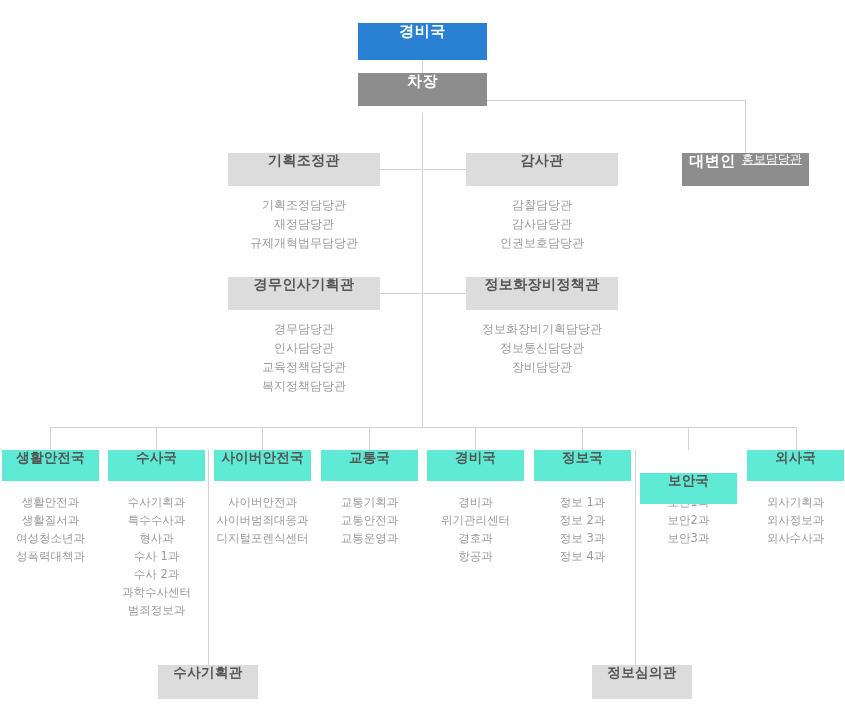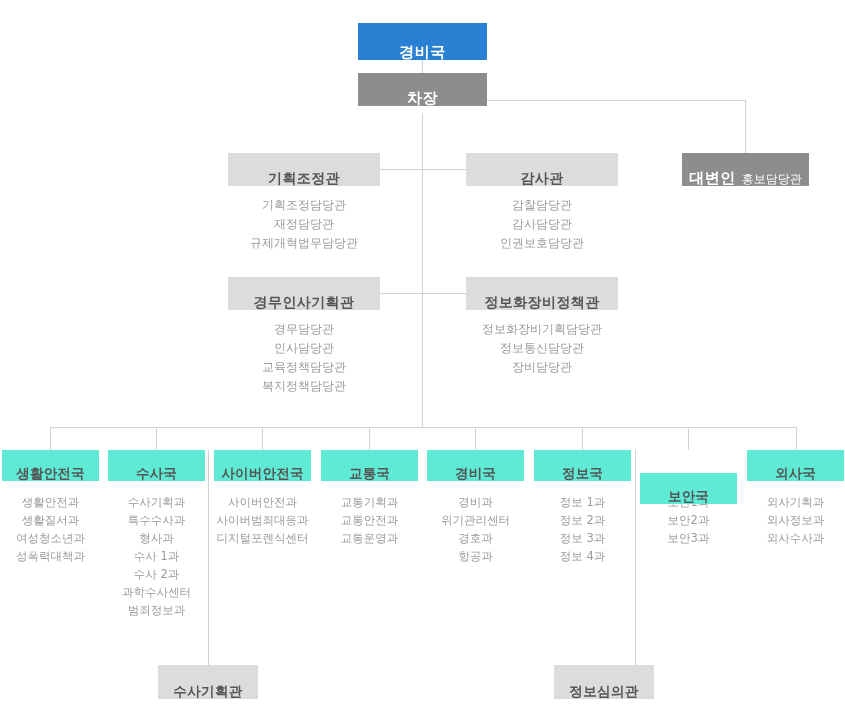--- a/index.html
+++ b/index.html
@@ -14,21 +14,21 @@
     position: relative;
     width: 845px;
     height: 726px;
     background: #ffffff;
   }
 
   
   .box {
     position: absolute;
     display: flex;
-    align-items: flex-end;
+    align-items: flex-start;
     justify-content: center;
     text-align: center;
     line-height: 1.1;
     white-space: nowrap;
     z-index: 3;
   }
   .box-top {            
     background: #2a80d2;
     color: #ffffff;
     font-size: 15px;
@@ -40,20 +40,21 @@
     color: #ffffff;
     font-size: 15px;
     font-weight: bold;
     letter-spacing: .5px;
   }
   .box-dark .sub-label {
     font-size: 12px;
     font-weight: normal;
     margin-left: 6px;
     letter-spacing: 0;
+    text-decoration: underline;
   }
   .box-gray {           
     background: #dcdcdc;
     color: #555555;
     font-size: 14px;
     font-weight: bold;
     letter-spacing: .4px;
   }
   .box-bureau {         
     background: #5eead4;
@@ -244,17 +245,17 @@
   <div class="list list-bureau" style="left:747px; top:493px; width:97px;">
     <div>외사기획과</div>
     <div>외사정보과</div>
     <div>외사수사과</div>
   </div>
 
   <div class="box box-gray" style="left:158px; top:665px; width:100px; height:34px; font-size:13.5px;">
     <span>수사기획관</span>
   </div>
 
-  <div class="box box-gray" style="left:554px; top:665px; width:100px; height:34px; font-size:13.5px;">
+  <div class="box box-gray" style="left:592px; top:665px; width:100px; height:34px; font-size:13.5px;">
     <span>정보심의관</span>
   </div>
 
 </div>
 
 </body></html>

